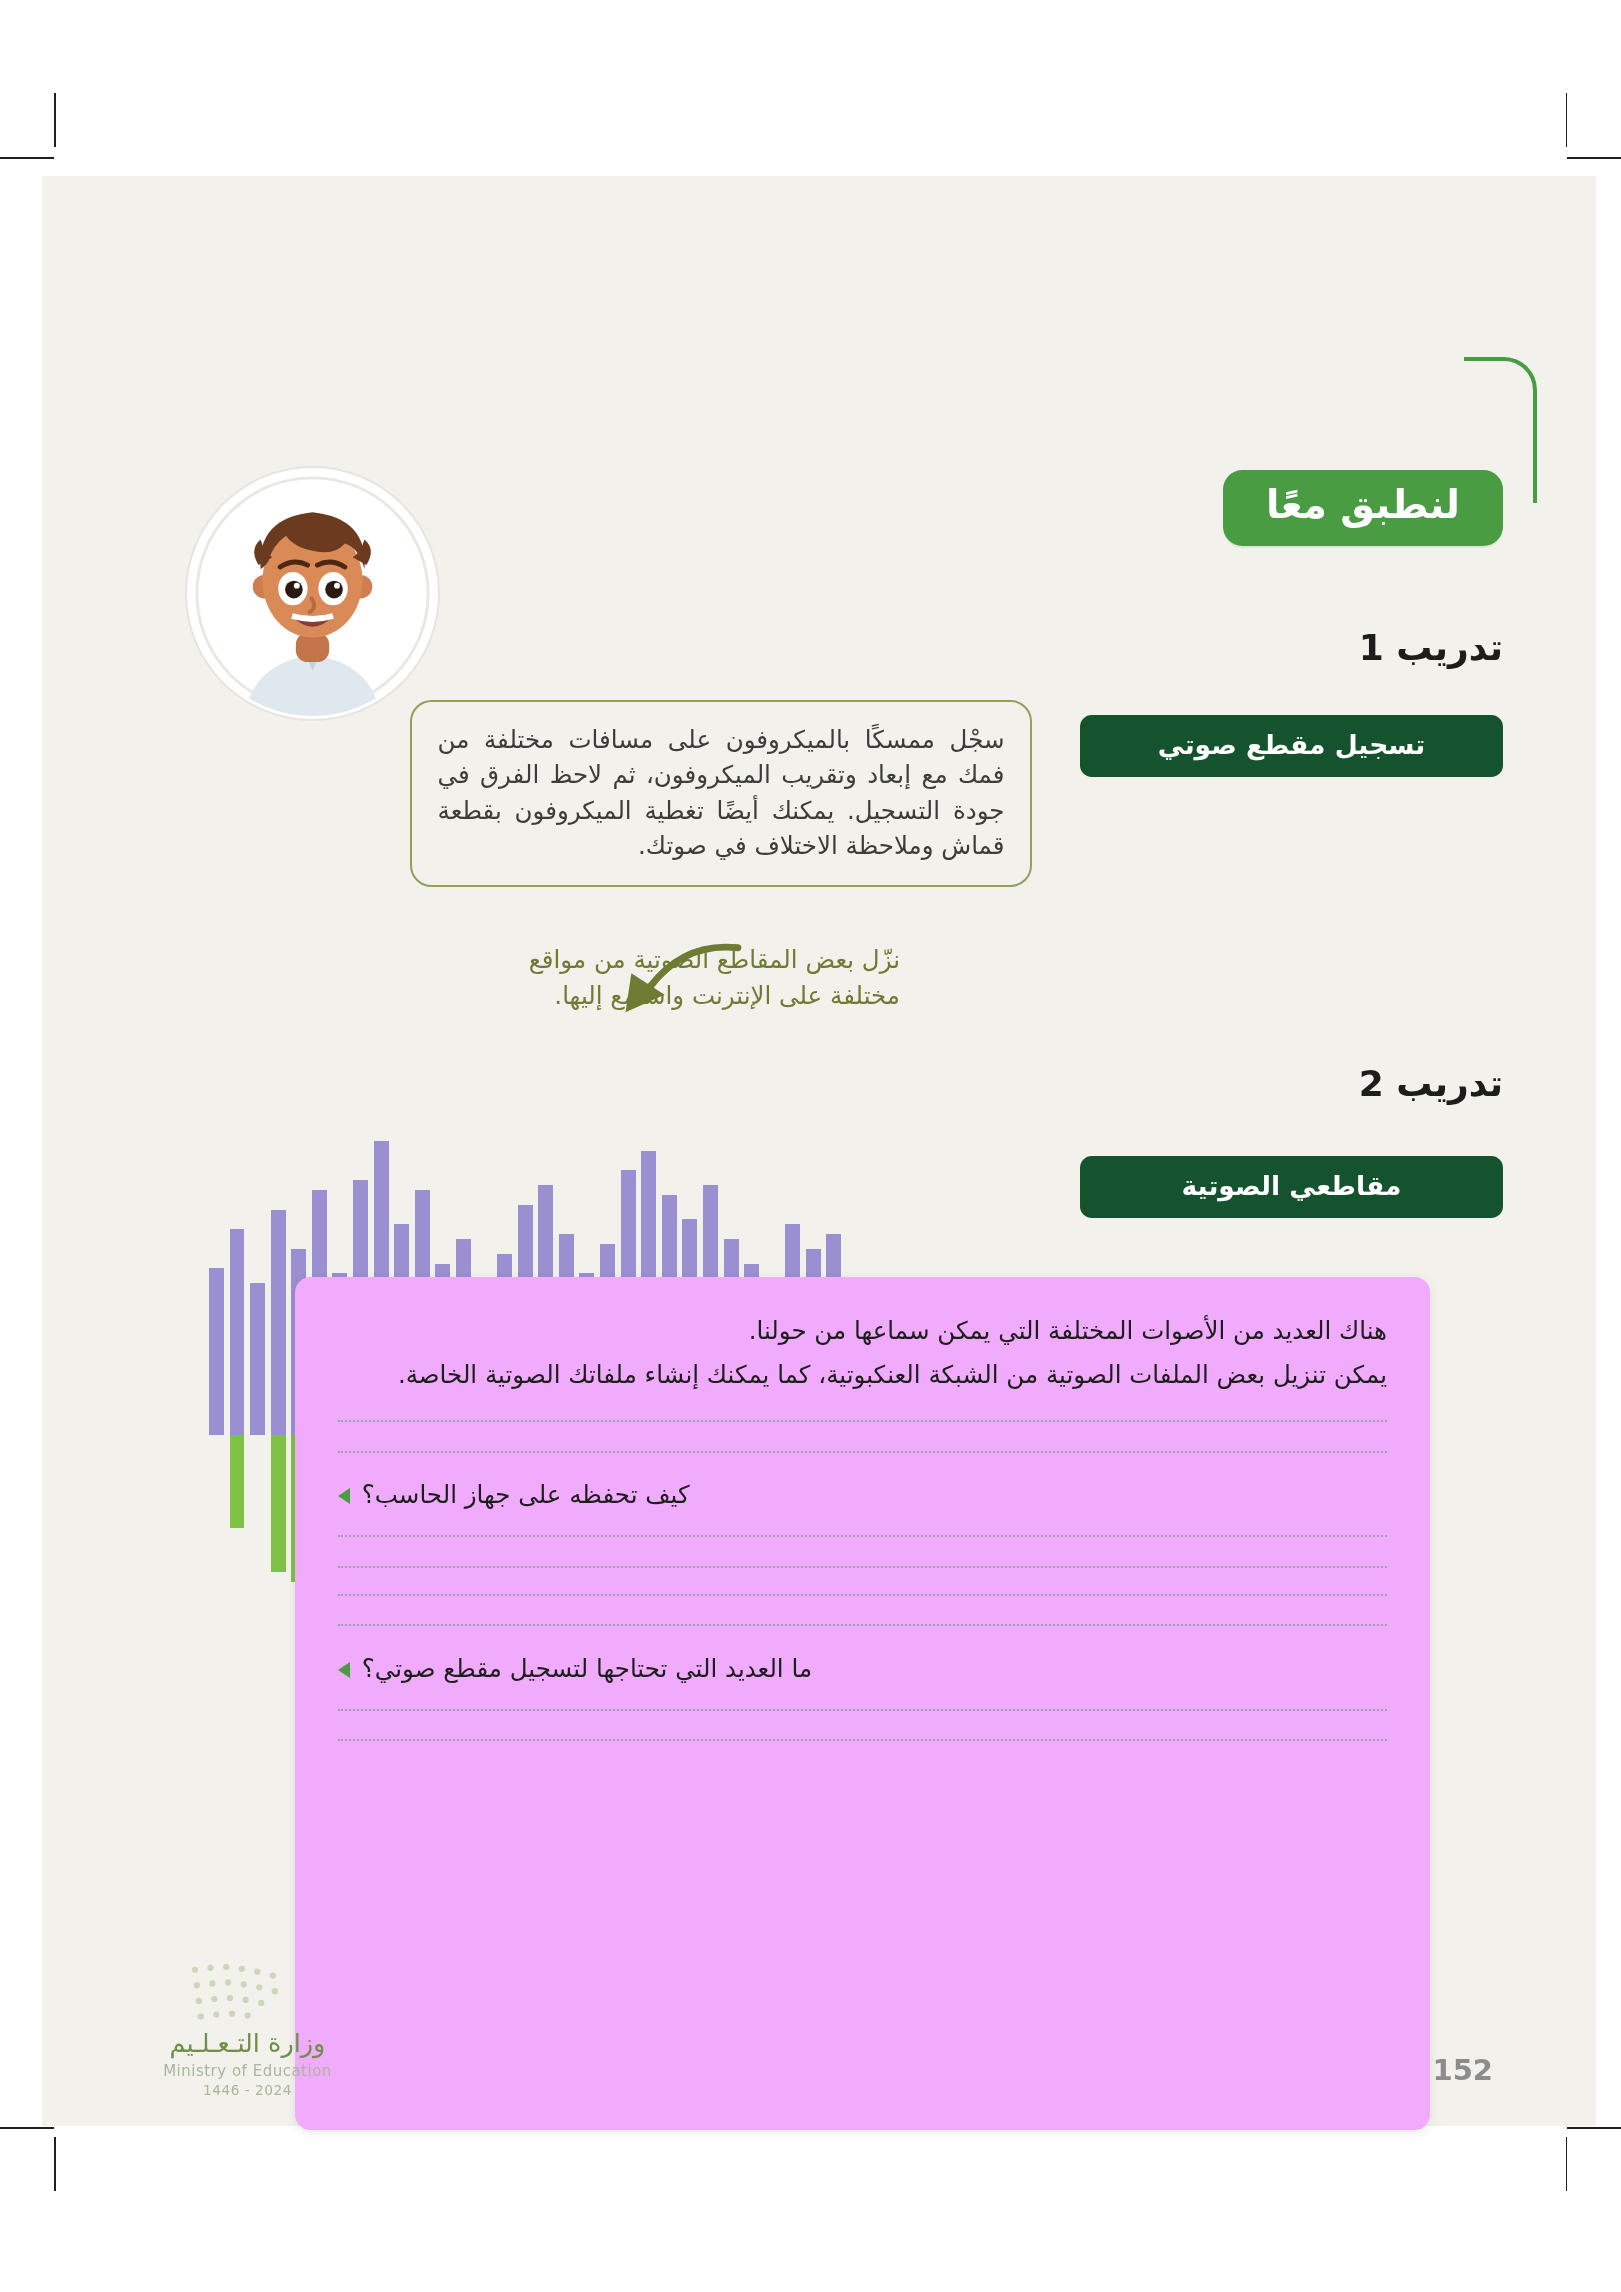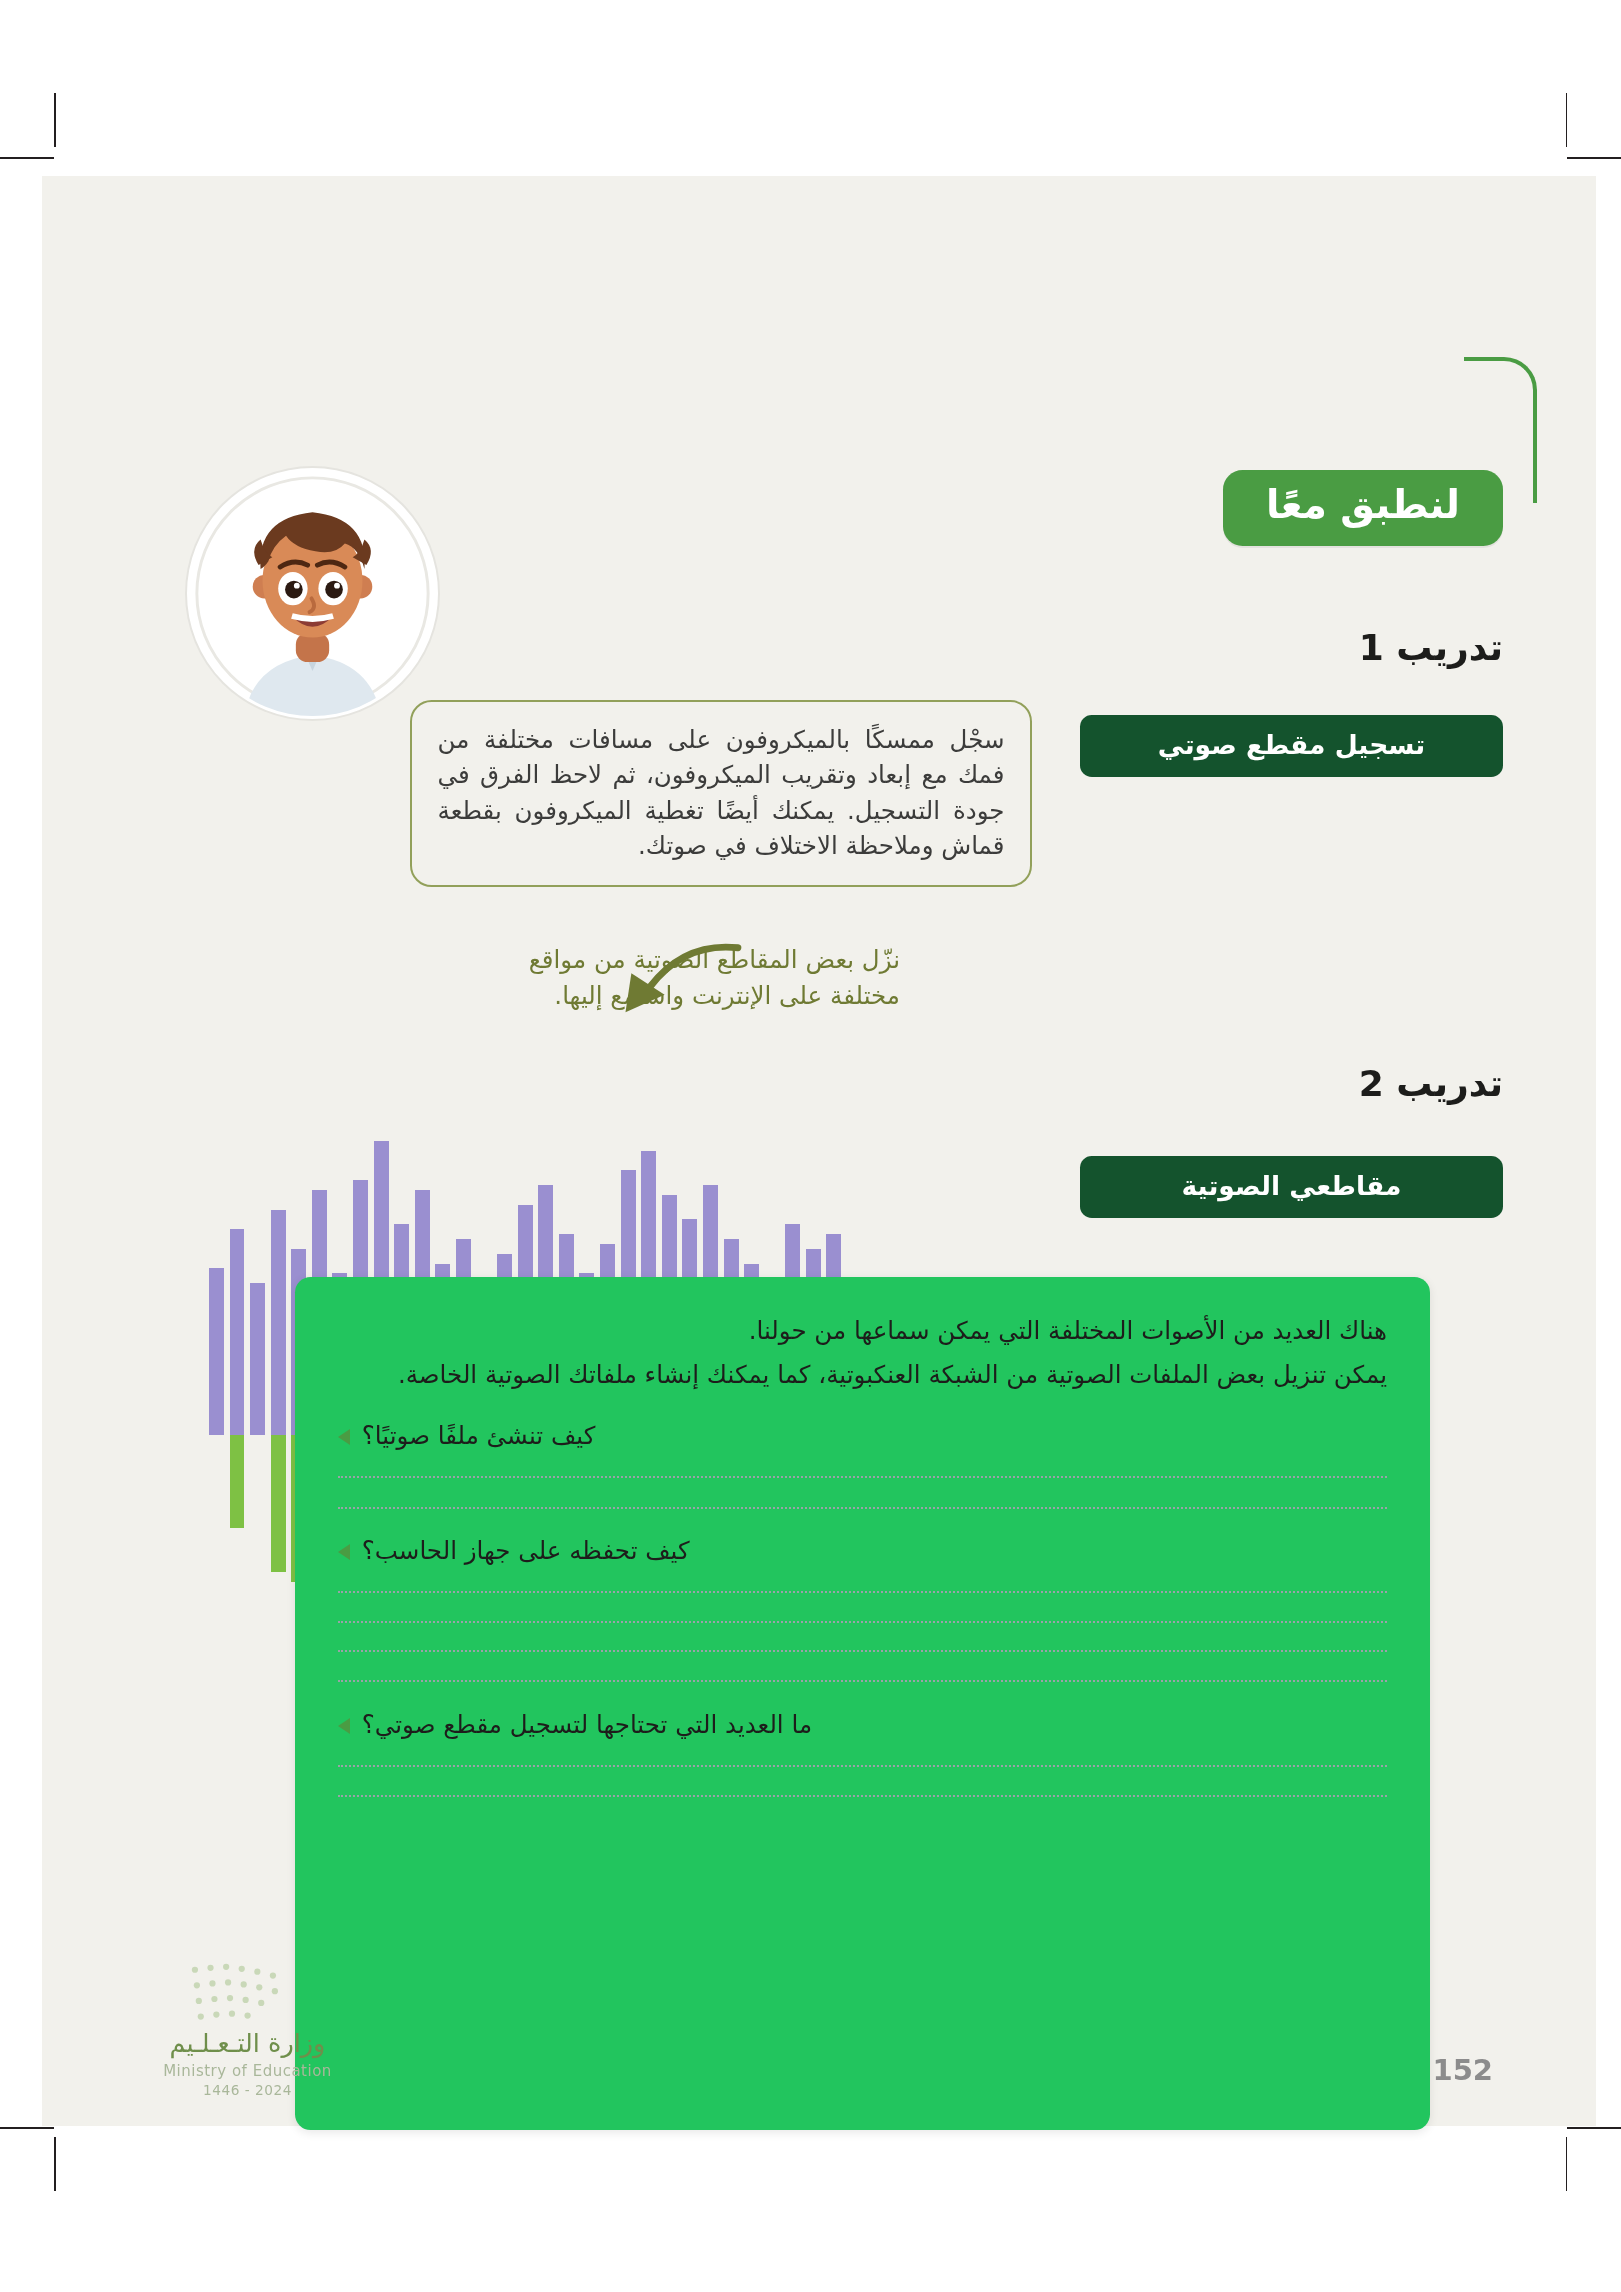--- a/index.html
+++ b/index.html
@@ -171,21 +171,21 @@
   }
   .eq .bar { position: absolute; }
 
   
   .card {
     position: absolute;
     left: 253px;
     top: 1101px;
     width: 1135px;
     height: 853px;
-    background: #22c55e;
+    background: #f0abfc;
     border-radius: 15.7px;
     box-shadow: 0 2.9px 9.8px rgba(0,0,0,0.09);
     padding: 35px 43px 0 43px;
     box-sizing: border-box;
     direction: rtl;
   }
   .card .intro {
     font-size: 24.5px;
     line-height: 1.55;
     color: #1d1d1b;
@@ -369,24 +369,20 @@
         <div class="bar" style="left: 597px; width: 14.7px; height: 186px; top: 108px; background: rgb(154, 143, 208);"></div>
         <div class="bar" style="left: 617px; width: 14.7px; height: 201px; top: 93px; background: rgb(154, 143, 208);"></div>
         <div class="bar" style="left: 638px; width: 14.7px; height: 152px; top: 142px; background: rgb(154, 143, 208);"></div>
       </div>
 
     <div class="card">
       <p class="intro">هناك العديد من الأصوات المختلفة التي يمكن سماعها من حولنا.</p>
       <p class="intro">يمكن تنزيل بعض الملفات الصوتية من الشبكة العنكبوتية، كما يمكنك إنشاء ملفاتك الصوتية الخاصة.</p>
 
       <div class="qblock">
-        <div class="qrow">
-          <span class="bullet"></span>
-          <span class="qtext">كيف تنشئ ملفًا صوتيًا؟</span>
-        </div>
         <div class="dotline"></div>
         <div class="dotline second"></div>
       </div>
 
       <div class="qblock">
         <div class="qrow">
           <span class="bullet"></span>
           <span class="qtext">كيف تحفظه على جهاز الحاسب؟</span>
         </div>
         <div class="dotline"></div>

